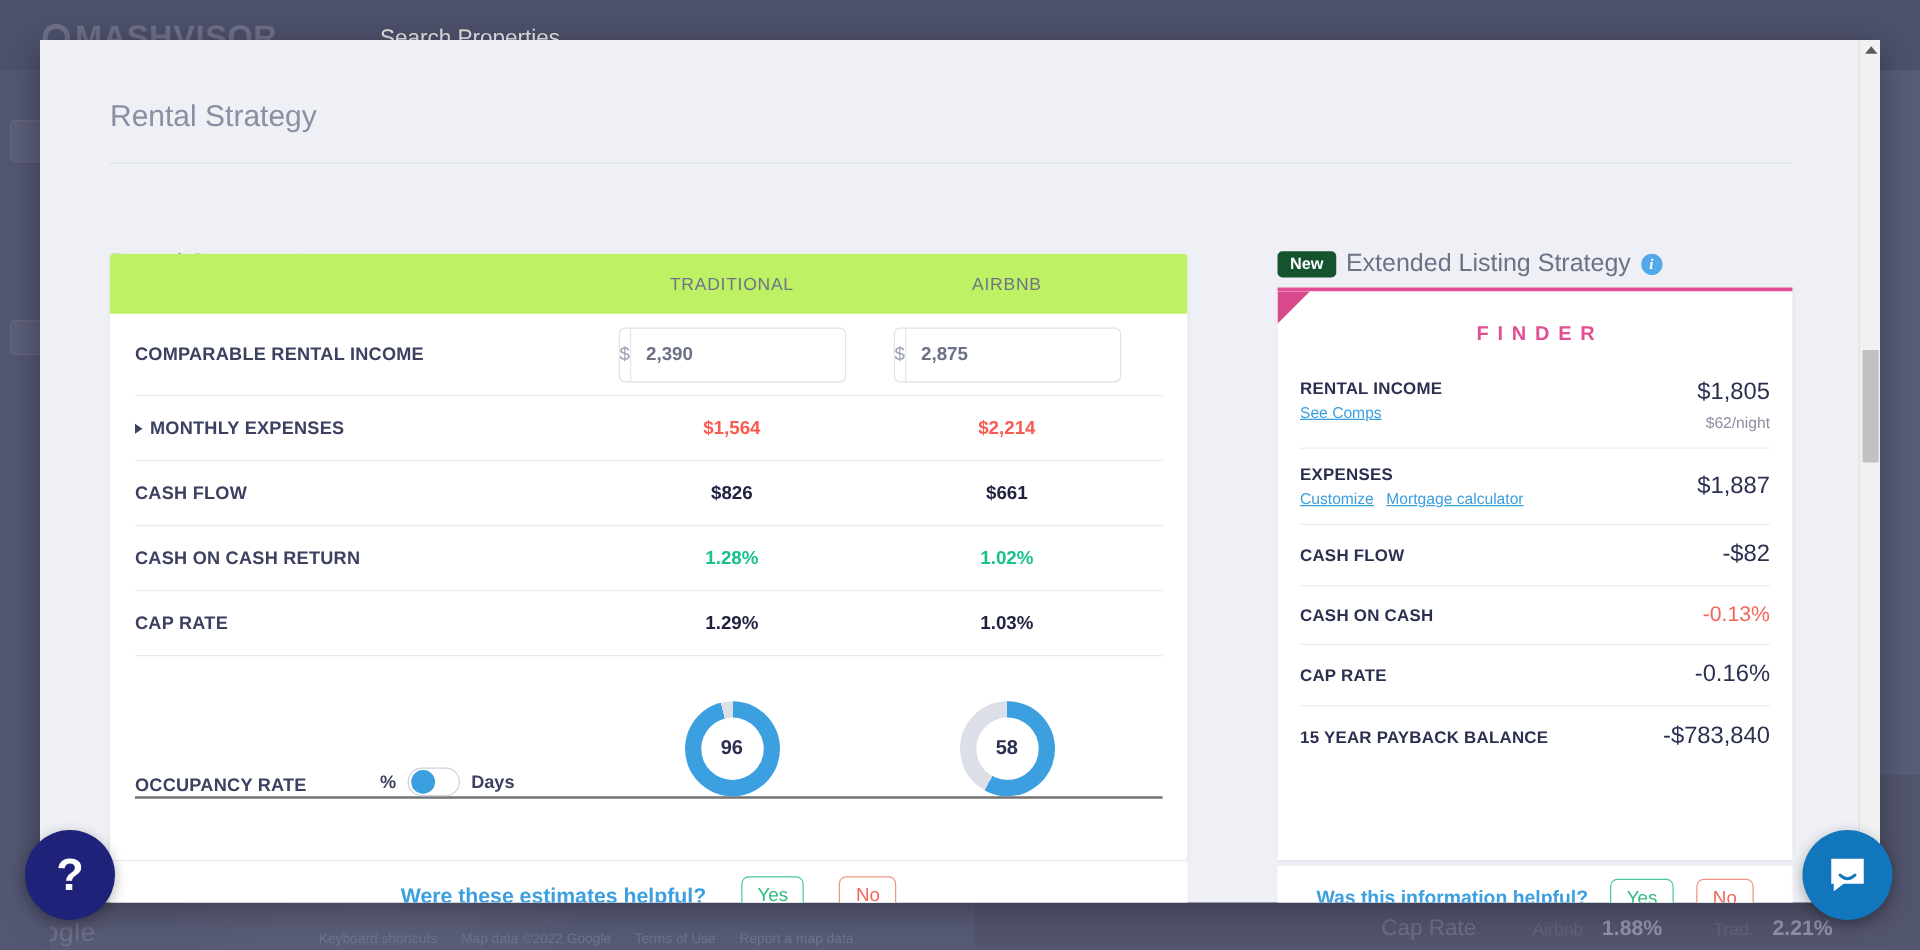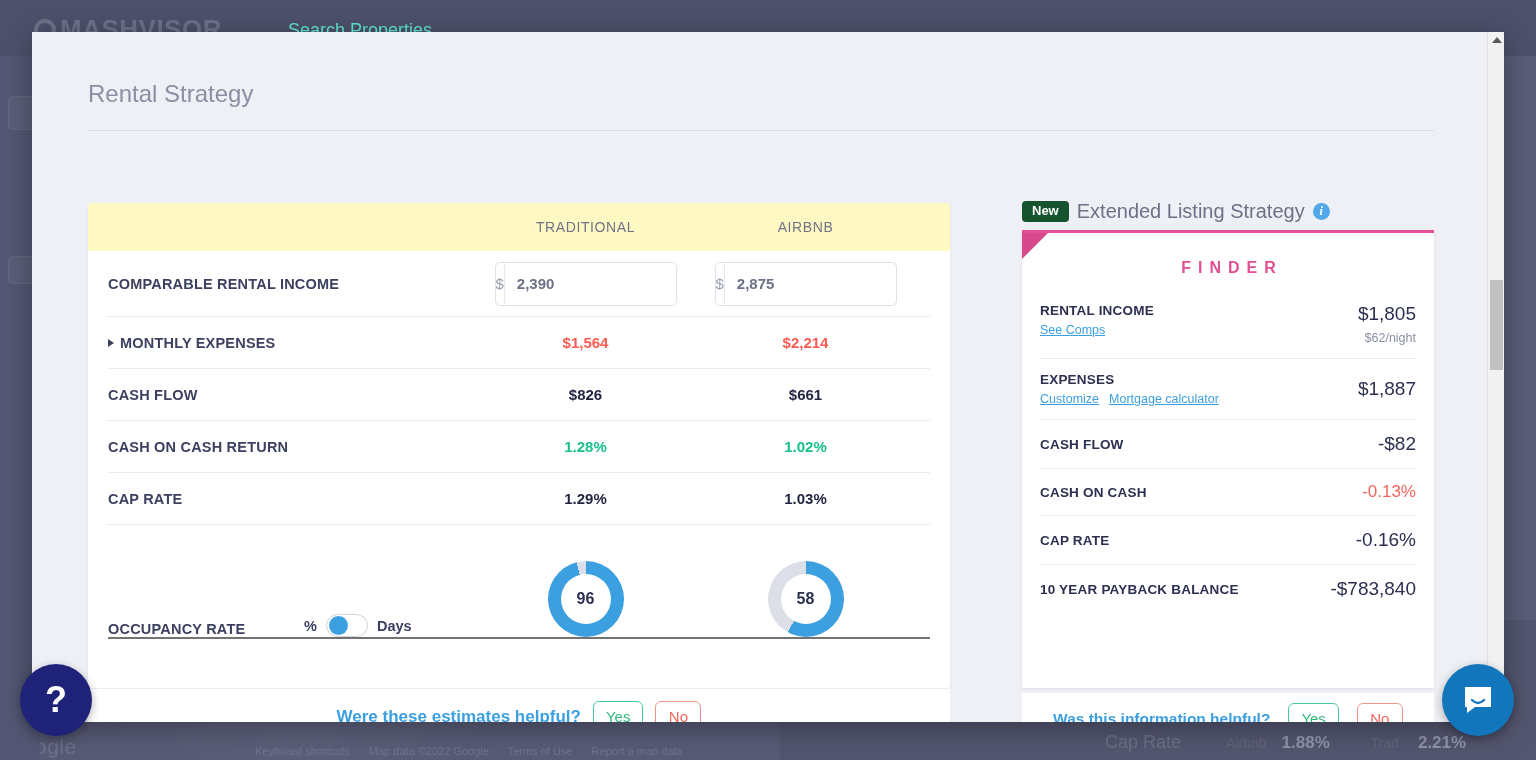--- a/index.html
+++ b/index.html
@@ -39,22 +39,22 @@
   }
   #bg-logo {
     position: absolute; left: 34px; top: 14px;
     font-size: 26px; font-weight: bold; color: #6e7189; letter-spacing: .5px;
   }
   #bg-logo .ring {
     display: inline-block; width: 22px; height: 22px; border-radius: 50%;
     border: 4px solid #6e7189; vertical-align: -3px; margin-right: 4px;
   }
   #bg-search {
-    position: absolute; left: 288px; top: 20px;
-    font-size: 18px; color: #5eead4;
+    position: absolute; left: 304px; top: 20px;
+    font-size: 18px; color: #e5e5e5;
   }
   #bg-right {
     position: absolute; right: 120px; top: 32px;
     font-size: 13px; color: #6b6e88; text-align: right;
   }
   #bg-card {
     position: absolute; left: 780px; top: 620px; width: 756px; height: 140px;
     background: #53566f;
   }
   #bg-caprate {
@@ -107,21 +107,21 @@
   }
 
   
   #left-card {
     position: absolute; left: 56px; top: 171px; width: 862px; height: 485px;
     background: #fff; border-radius: 3px;
     box-shadow: 0 1px 3px rgba(0,0,0,.07);
     overflow: hidden;
   }
   #table-head {
-    height: 48px; background: #fef9c3;
+    height: 48px; background: #bef264;
     display: flex; align-items: center;
   }
   #table-head .th {
     font-size: 14px; color: #6f7388; letter-spacing: .6px; text-align: center;
   }
   .col-label { width: 390px; }
   .col-a { width: 215px; }
   .col-b { width: 225px; }
 
   .trow {
@@ -181,21 +181,21 @@
   .donut .ring { width: 76px; height: 76px; border-radius: 50%; }
   .donut .hole {
     position: absolute; left: 13px; top: 13px; width: 50px; height: 50px;
     border-radius: 50%; background: #fff;
     display: flex; align-items: center; justify-content: center;
     font-size: 16px; font-weight: bold; color: #2b3050;
   }
 
   
   .feedback {
-    display: flex; align-items: center; justify-content: center; gap: 12px;
+    display: flex; align-items: center; justify-content: center; gap: 28px;
     background: #fff; border-top: 1px solid #eceef3;
   }
   .feedback .q {
     font-size: 17px; font-weight: bold; color: #3b9fe0;
   }
   .fb-btn {
     min-width: 46px; height: 32px; border-radius: 6px; background: #fff;
     display: flex; align-items: center; justify-content: center;
     font-size: 15px; cursor: pointer; padding: 0 12px;
   }
@@ -480,21 +480,21 @@
         <div class="ff-key">CASH ON CASH</div>
         <div class="ff-val red">-0.13%</div>
       </div>
 
       <div class="ff-row" style="align-items:center;">
         <div class="ff-key">CAP RATE</div>
         <div class="ff-val">-0.16%</div>
       </div>
 
       <div class="ff-row" style="align-items:center;">
-        <div class="ff-key">10 YEAR PAYBACK BALANCE</div>
+        <div class="ff-key">15 YEAR PAYBACK BALANCE</div>
         <div class="ff-val">-$783,840</div>
       </div>
     </div>
   </div>
 
   <div id="right-feedback" class="feedback" style="gap:18px;">
     <span class="q" style="font-size:15.5px;">Was this information helpful?</span>
     <span class="fb-btn fb-yes">Yes</span>
     <span class="fb-btn fb-no">No</span>
   </div>

